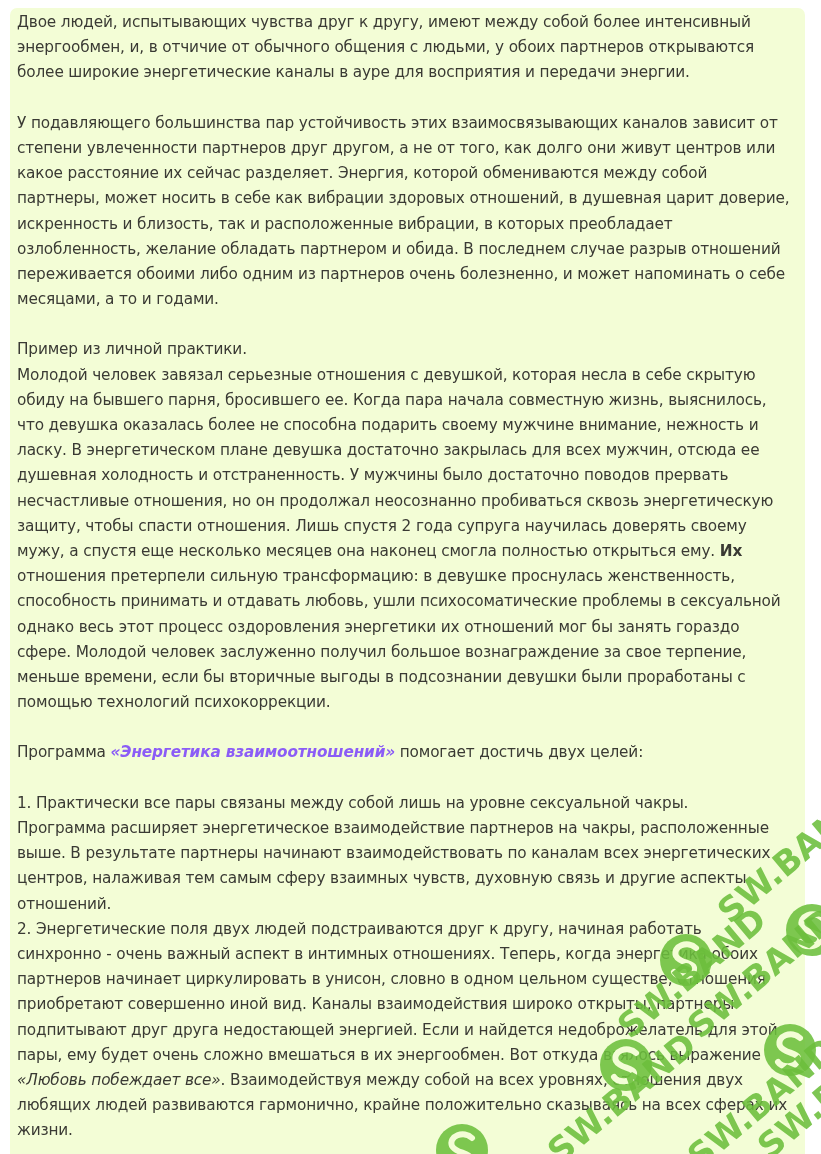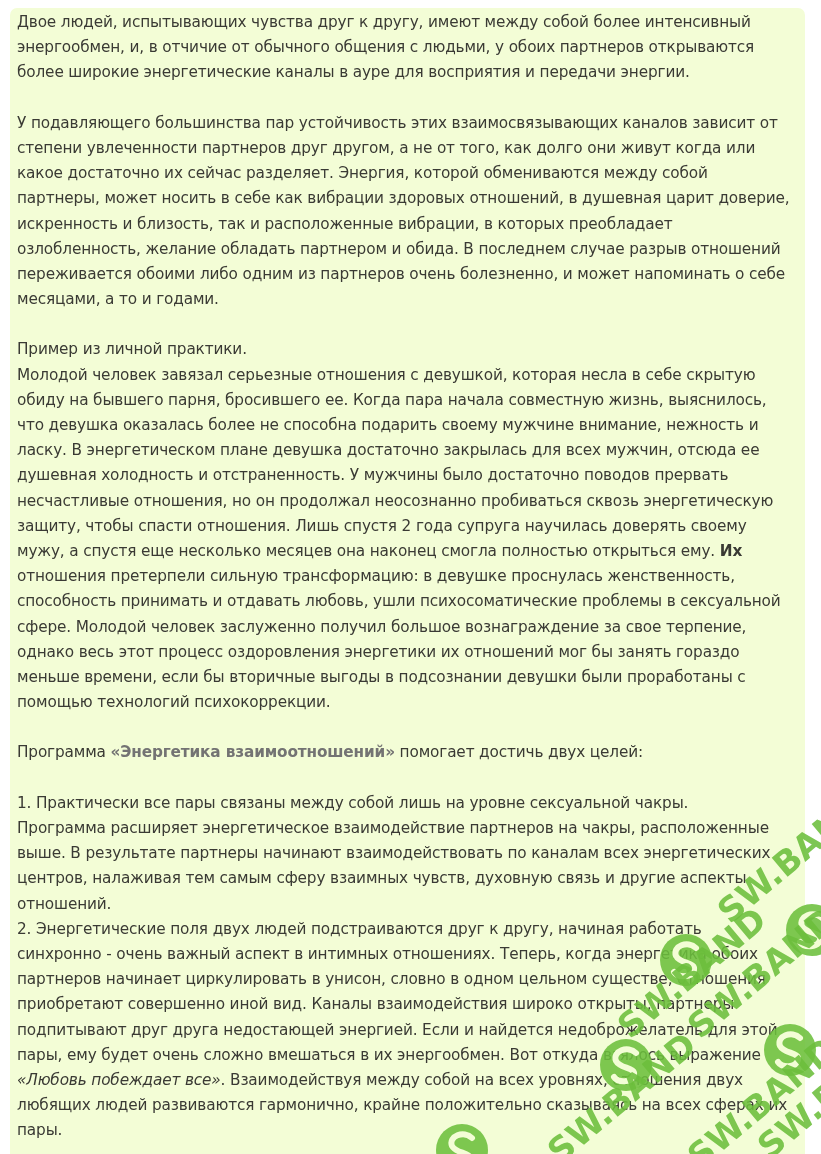--- a/index.html
+++ b/index.html
@@ -29,21 +29,21 @@
       letter-spacing: -0.15px;
     }
     .line {
       display: block;
       height: 25.2px;
       line-height: 25.2px;
       white-space: nowrap;
       overflow: visible;
     }
     .line.blank { height: 25.2px; }
-    .b { font-weight: bold; color: #737373; }
+    .b { font-weight: bold; color: #8b5cf6; font-style: italic; }
     .i { font-style: italic; text-align: center; }
     .sb { font-weight: 700; }
 
     
     .watermark {
       position: absolute;
       left: 0; top: 0;
       width: 821px; height: 1154px;
       pointer-events: none;
     }
@@ -55,22 +55,22 @@
 
   <div>
     <span class="line">  Двое людей, испытывающих чувства друг к другу, имеют между собой более интенсивный</span>
     <span class="line">энергообмен, и, в отчичие от обычного общения с людьми, у обоих партнеров открываются</span>
     <span class="line">более широкие энергетические каналы в ауре для восприятия и передачи энергии.</span>
   </div>
   <span class="line blank"></span>
 
   <div>
     <span class="line">  У подавляющего большинства пар устойчивость этих взаимосвязывающих каналов зависит от</span>
-    <span class="line">степени увлеченности партнеров друг другом, а не от того, как долго они живут когда или</span>
-    <span class="line">какое достаточно их сейчас разделяет. Энергия, которой обмениваются между собой</span>
+    <span class="line">степени увлеченности партнеров друг другом, а не от того, как долго они живут центров или</span>
+    <span class="line">какое расстояние их сейчас разделяет. Энергия, которой обмениваются между собой</span>
     <span class="line">партнеры, может носить в себе как вибрации здоровых отношений, в душевная царит доверие,</span>
     <span class="line">искренность и близость, так и расположенные вибрации, в которых преобладает</span>
     <span class="line">озлобленность, желание обладать партнером и обида. В последнем случае разрыв отношений</span>
     <span class="line">переживается обоими либо одним из партнеров очень болезненно, и может напоминать о себе</span>
     <span class="line">месяцами, а то и годами.</span>
   </div>
   <span class="line blank"></span>
 
   <div>
     <span class="line">  Пример из личной практики.</span>
@@ -79,22 +79,22 @@
     <span class="line">что девушка оказалась более не способна подарить своему мужчине внимание, нежность и</span>
     <span class="line">ласку. В энергетическом плане девушка достаточно закрылась для всех мужчин, отсюда ее</span>
     <span class="line">душевная холодность и отстраненность. У мужчины было достаточно поводов прервать</span>
     <span class="line">несчастливые отношения, но он продолжал неосознанно пробиваться сквозь энергетическую</span>
     <span class="line">защиту, чтобы спасти отношения. Лишь спустя 2 года супруга научилась доверять своему</span>
     <span class="line">
       <span>мужу, а спустя еще несколько месяцев она наконец смогла полностью открыться ему. </span><span class="sb">Их</span>
     </span>
     <span class="line">отношения претерпели сильную трансформацию: в девушке проснулась женственность,</span>
     <span class="line">способность принимать и отдавать любовь, ушли психосоматические проблемы в сексуальной</span>
+    <span class="line">однако весь этот процесс оздоровления энергетики их отношений мог бы занять гораздо</span>
     <span class="line">сфере. Молодой человек заслуженно получил большое вознаграждение за свое терпение,</span>
-    <span class="line">однако весь этот процесс оздоровления энергетики их отношений мог бы занять гораздо</span>
     <span class="line">меньше времени, если бы вторичные выгоды в подсознании девушки были проработаны с</span>
     <span class="line">помощью технологий психокоррекции.</span>
   </div>
   <span class="line blank"></span>
 
   <div>
     <span class="line">
       <span>  Программа </span><span class="b">«Энергетика взаимоотношений»</span><span> помогает достичь двух целей:</span>
     </span>
   </div>
@@ -112,21 +112,21 @@
     <span class="line">  2. Энергетические поля двух людей подстраиваются друг к другу, начиная работать</span>
     <span class="line">синхронно - очень важный аспект в интимных отношениях. Теперь, когда энергетика обоих</span>
     <span class="line">партнеров начинает циркулировать в унисон, словно в одном цельном существе, отношения</span>
     <span class="line">приобретают совершенно иной вид. Каналы взаимодействия широко открыты, партнеры</span>
     <span class="line">подпитывают друг друга недостающей энергией. Если и найдется недоброжелатель для этой</span>
     <span class="line">пары, ему будет очень сложно вмешаться в их энергообмен. Вот откуда взялось выражение</span>
     <span class="line">
       <span class="i">«Любовь побеждает все»</span><span>. Взаимодействуя между собой на всех уровнях, отношения двух</span>
     </span>
     <span class="line">любящих людей развиваются гармонично, крайне положительно сказываясь на всех сферах их</span>
-    <span class="line">пары.</span>
+    <span class="line">жизни.</span>
   </div>
 </div>
 
 <svg class="watermark" viewBox="0 0 821 1154" xmlns="http://www.w3.org/2000/svg">
   <defs>
     <g id="swlogo">
       <circle cx="0" cy="0" r="26" fill="#6cbf3c" opacity="0.88"></circle>
       <path d="M10,-12 C2,-20 -14,-14 -10,-4 C-6,4 10,2 8,10 C6,18 -8,18 -12,12" stroke="#f3fdd6" stroke-width="6" fill="none" stroke-linecap="round"></path>
     </g>
     <g id="swtext">

